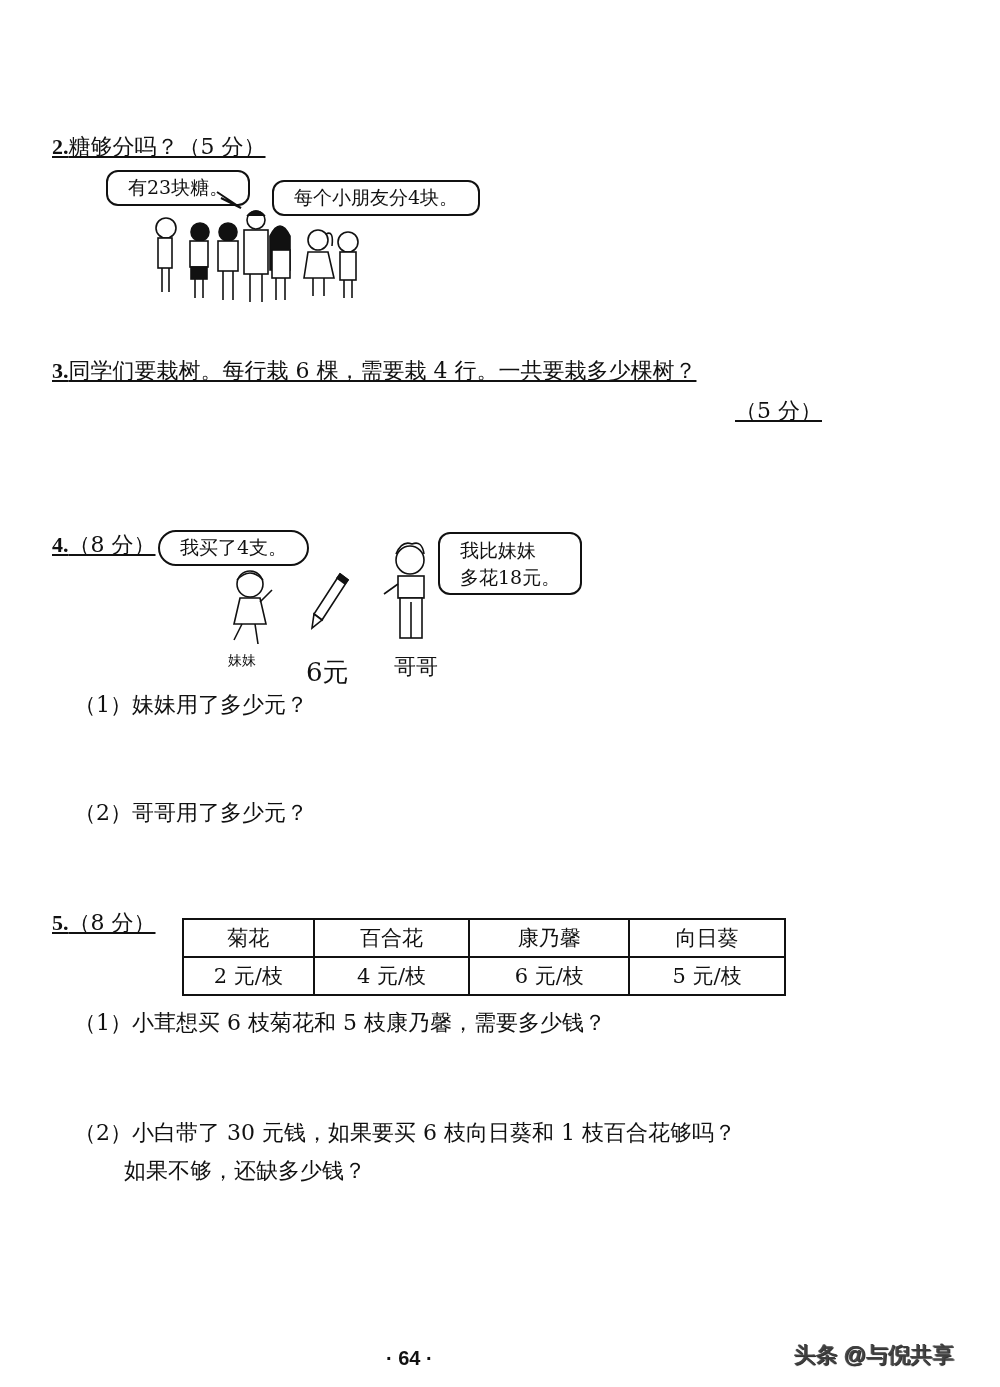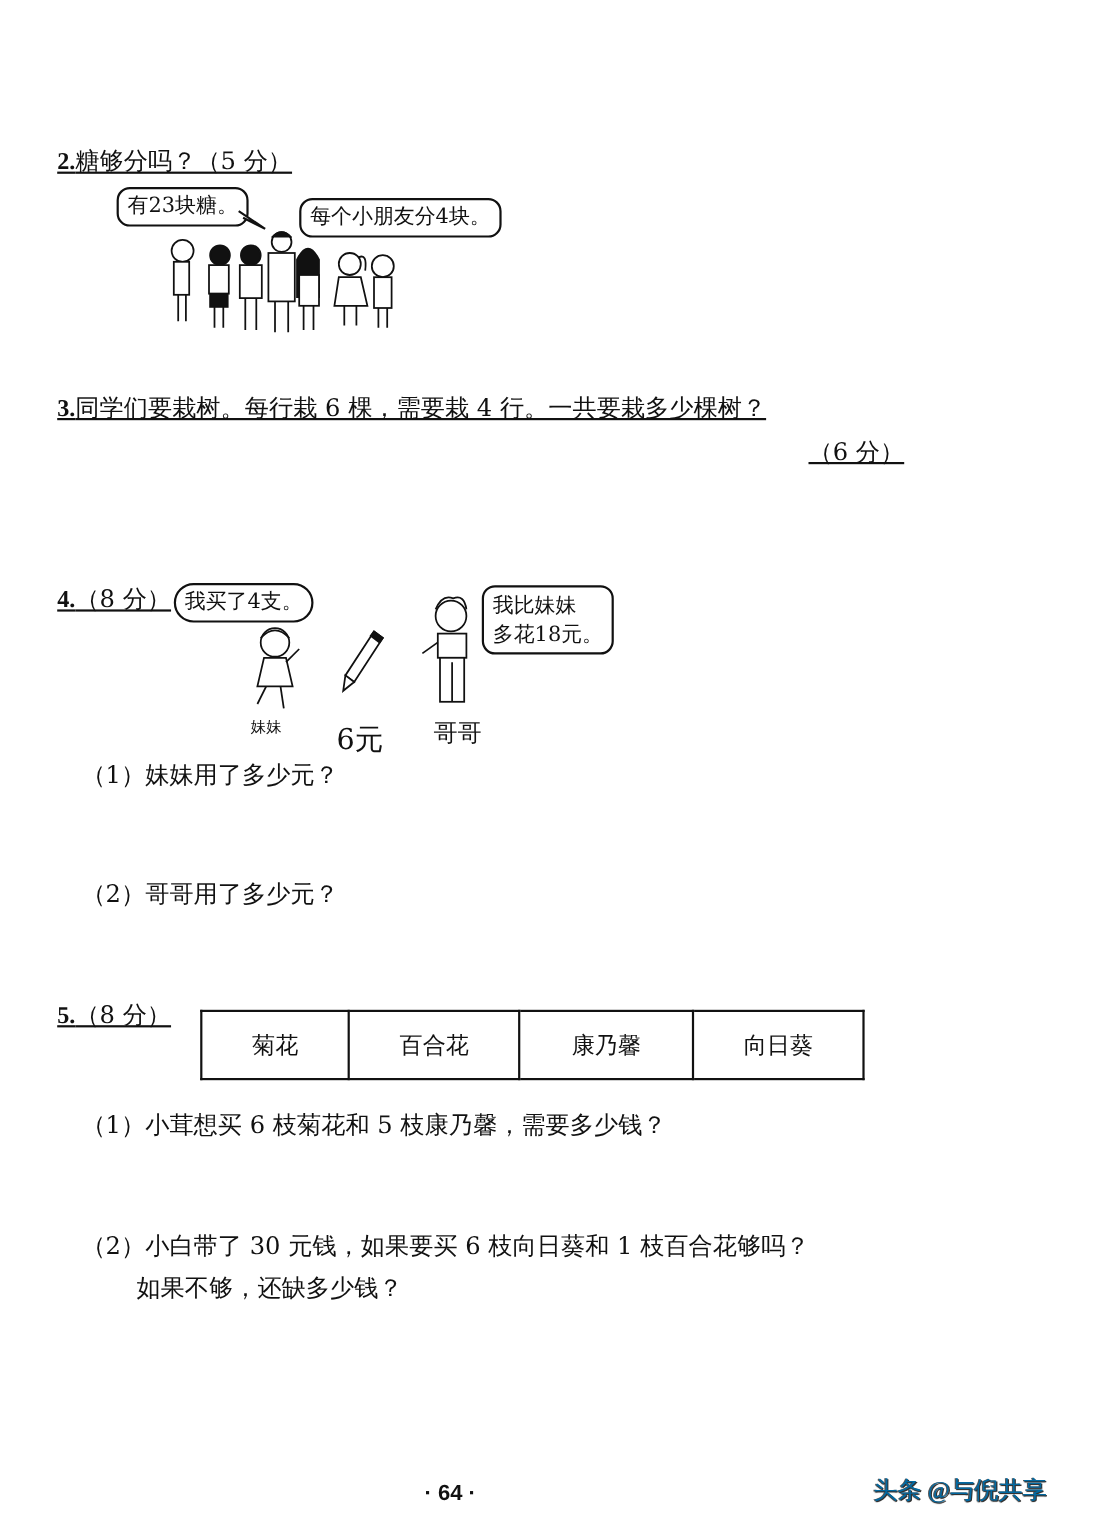--- a/index.html
+++ b/index.html
@@ -7,34 +7,34 @@
     width: 1000px; height: 1387px; background: #ffffff; position: relative;
     font-family: "DejaVu Serif", "Liberation Serif", serif; color: #111;
     overflow: hidden;
   }
   .abs { position: absolute; }
   .qnum { font-family: "Liberation Serif", serif; font-weight: bold; }
   .qtitle { font-size: 22px; white-space: nowrap; text-decoration: underline; }
   .sub { font-size: 22px; white-space: nowrap; }
   .bubble {
     position: absolute; border: 2px solid #111; border-radius: 12px;
-    background: #fff; font-size: 19px; padding: 3px 8px; white-space: nowrap;
+    background: #fff; font-size: 19px; padding: 3px 20px; white-space: nowrap;
     line-height: 1.35;
   }
   .fig { position: absolute; }
   table.price {
     position: absolute; left: 182px; top: 918px; width: 604px; border-collapse: collapse;
     font-size: 21px;
   }
   table.price td {
-    border: 2px solid #111; height: 36px; text-align: center; padding: 12px;
+    border: 2px solid #111; height: 36px; text-align: center; padding: 0;
   }
   .pagenum { font-family: "Liberation Sans", sans-serif; font-weight: bold; font-size: 20px; }
   .watermark {
-    font-family: Liberation Serif, serif; font-size: 22px; color: #0369a1;
+    font-family: Liberation Sans, sans-serif; font-size: 22px; color: #404040;
     text-shadow: 1px 1px 0 #333, -1px 0 0 #555, 0 1px 1px #222;
   }
 </style>
 </head>
 <body>
 
 <div class="abs qtitle" style="left:52px; top:132px;">
   <span class="qnum">2.</span><span>糖够分吗？（5 分）</span>
 </div>
 
@@ -88,21 +88,21 @@
     <circle cx="200" cy="32" r="10"></circle>
     <rect x="192" y="42" width="16" height="28"></rect>
     <line x1="196" y1="70" x2="196" y2="88"></line>
       <line x1="204" y1="70" x2="204" y2="88"></line>
   </g>
 </svg>
 
 <div class="abs qtitle" style="left:52px; top:356px;">
   <span class="qnum">3.</span><span>同学们要栽树。每行栽 6 棵，需要栽 4 行。一共要栽多少棵树？</span>
 </div>
-<div class="abs qtitle" style="left:735px; top:396px;">（6 分）</div>
+<div class="abs qtitle" style="left:735px; top:396px;">（5 分）</div>
 
 <div class="abs qtitle" style="left:52px; top:530px;">
   <span class="qnum">4.</span><span>（8 分）</span>
 </div>
 
 <div class="bubble" style="left:158px; top:530px; border-radius:18px;">
   <span>我买了4支。</span>
 </div>
 
 <div class="bubble" style="left:438px; top:532px; line-height:1.4;">
@@ -152,20 +152,26 @@
 </div>
 
 <table class="price">
   <tbody>
       <tr>
     <td style="width:132px;">菊花</td>
     <td style="width:158px;">百合花</td>
     <td style="width:162px;">康乃馨</td>
     <td style="width:158px;">向日葵</td>
   </tr>
+  <tr>
+    <td>2 元/枝</td>
+    <td>4 元/枝</td>
+    <td>6 元/枝</td>
+    <td>5 元/枝</td>
+  </tr>
 </tbody>
   </table>
 
 <div class="abs sub" style="left:74px; top:1008px;">（1）小茸想买 6 枝菊花和 5 枝康乃馨，需要多少钱？</div>
 <div class="abs sub" style="left:74px; top:1118px;">（2）小白带了 30 元钱，如果要买 6 枝向日葵和 1 枝百合花够吗？</div>
 <div class="abs sub" style="left:124px; top:1156px;">如果不够，还缺多少钱？</div>
 
 <div class="abs pagenum" style="left:386px; top:1328px;margin-top:19px;">· 64 ·</div>
 <div class="abs watermark" style="left:794px; top:1340px;">头条 @与倪共享</div>
 

